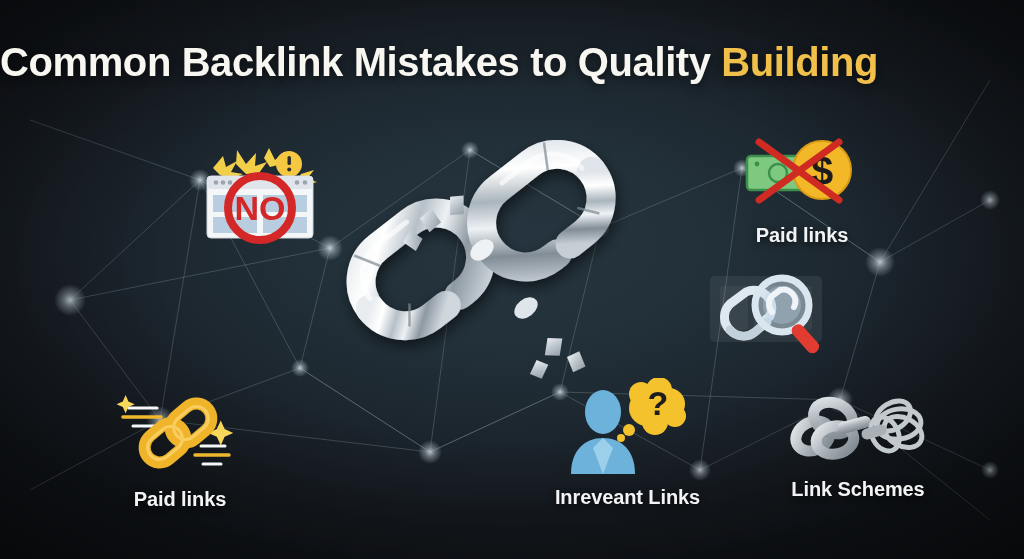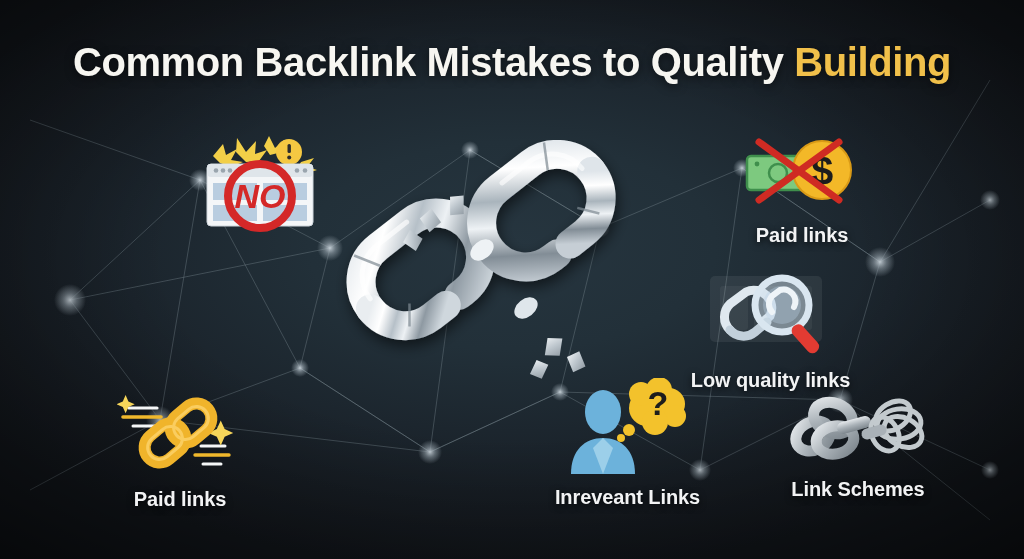--- a/index.html
+++ b/index.html
@@ -24,21 +24,21 @@
 
   .vignette {
     position:absolute; inset:0;
     background:radial-gradient(ellipse 75% 72% at 50% 46%, rgba(0,0,0,0) 45%, rgba(0,0,0,.32) 78%, rgba(0,0,0,.62) 100%);
     pointer-events:none;
   }
 
   
   #title-wrap {
     position:absolute; top:40px; left:0; width:1024px;
-    text-align:center;
+    text-align:left;
     z-index:6;
   }
   #title {
     font-size:40px;
     font-weight:bold;
     letter-spacing:-0.4px;
     color:#f7f6f1;
     text-shadow:0 2px 10px rgba(0,0,0,.55);
     white-space:nowrap;
   }
@@ -51,21 +51,21 @@
     margin-top:8px;
     font-size:20px;
     font-weight:bold;
     color:#f2f3f4;
     white-space:nowrap;
     text-shadow:0 2px 7px rgba(0,0,0,.7);
     letter-spacing:-.1px;
   }
 
   
-  #item-spammy      { left:155px; top:120px; width:210px;font-style:italic; }
+  #item-spammy      { left:155px; top:132px; width:210px; }
   #item-paid-top    { left:712px; top:130px; width:180px; }
   #item-lowquality  { left:668px; top:272px; width:205px; }
   #item-paid-bottom { left:100px; top:390px; width:160px; }
   #item-irrelevant  { left:540px; top:378px; width:175px; }
   #item-schemes     { left:778px; top:388px; width:160px; }
 
   
   #center-chain {
     position:absolute;
     left:330px; top:140px;
@@ -288,21 +288,20 @@
       <path d="M34 58 a18 18 0 0 0 25 2 l12 -10" fill="none" stroke="#c2d0db" stroke-width="9" stroke-linecap="round"></path>
 
       <g>
         <circle cx="86" cy="33" r="27" fill="#cfe0ee" fill-opacity=".45" stroke="#d9e6f0" stroke-width="7"></circle>
         <circle cx="86" cy="33" r="19" fill="#b9d0e4" fill-opacity=".35"></circle>
         <rect x="103" y="50" width="13" height="34" rx="6" fill="#e23b32" transform="rotate(-42 109 67)"></rect>
       </g>
 
       <path d="M76 40 a12 12 0 0 1 0 -16 l8 -6 a12 12 0 0 1 14 17" fill="none" stroke="#eef4f8" stroke-width="6" stroke-linecap="round"></path>
     </svg>
-    <div class="label">Low quality links</div>
   </div>
 
   <div class="item" id="item-paid-bottom">
     <svg class="icon" width="126" height="86" viewBox="0 0 126 86">
 
       <g stroke-linecap="round">
         <line x1="12" y1="18" x2="40" y2="18" stroke="#f5f7f8" stroke-width="3.2"></line>
         <line x1="6" y1="27" x2="44" y2="27" stroke="#f0b82c" stroke-width="3.6"></line>
         <line x1="16" y1="36" x2="42" y2="36" stroke="#f5f7f8" stroke-width="3"></line>
         <line x1="84" y1="56" x2="108" y2="56" stroke="#f5f7f8" stroke-width="3"></line>

